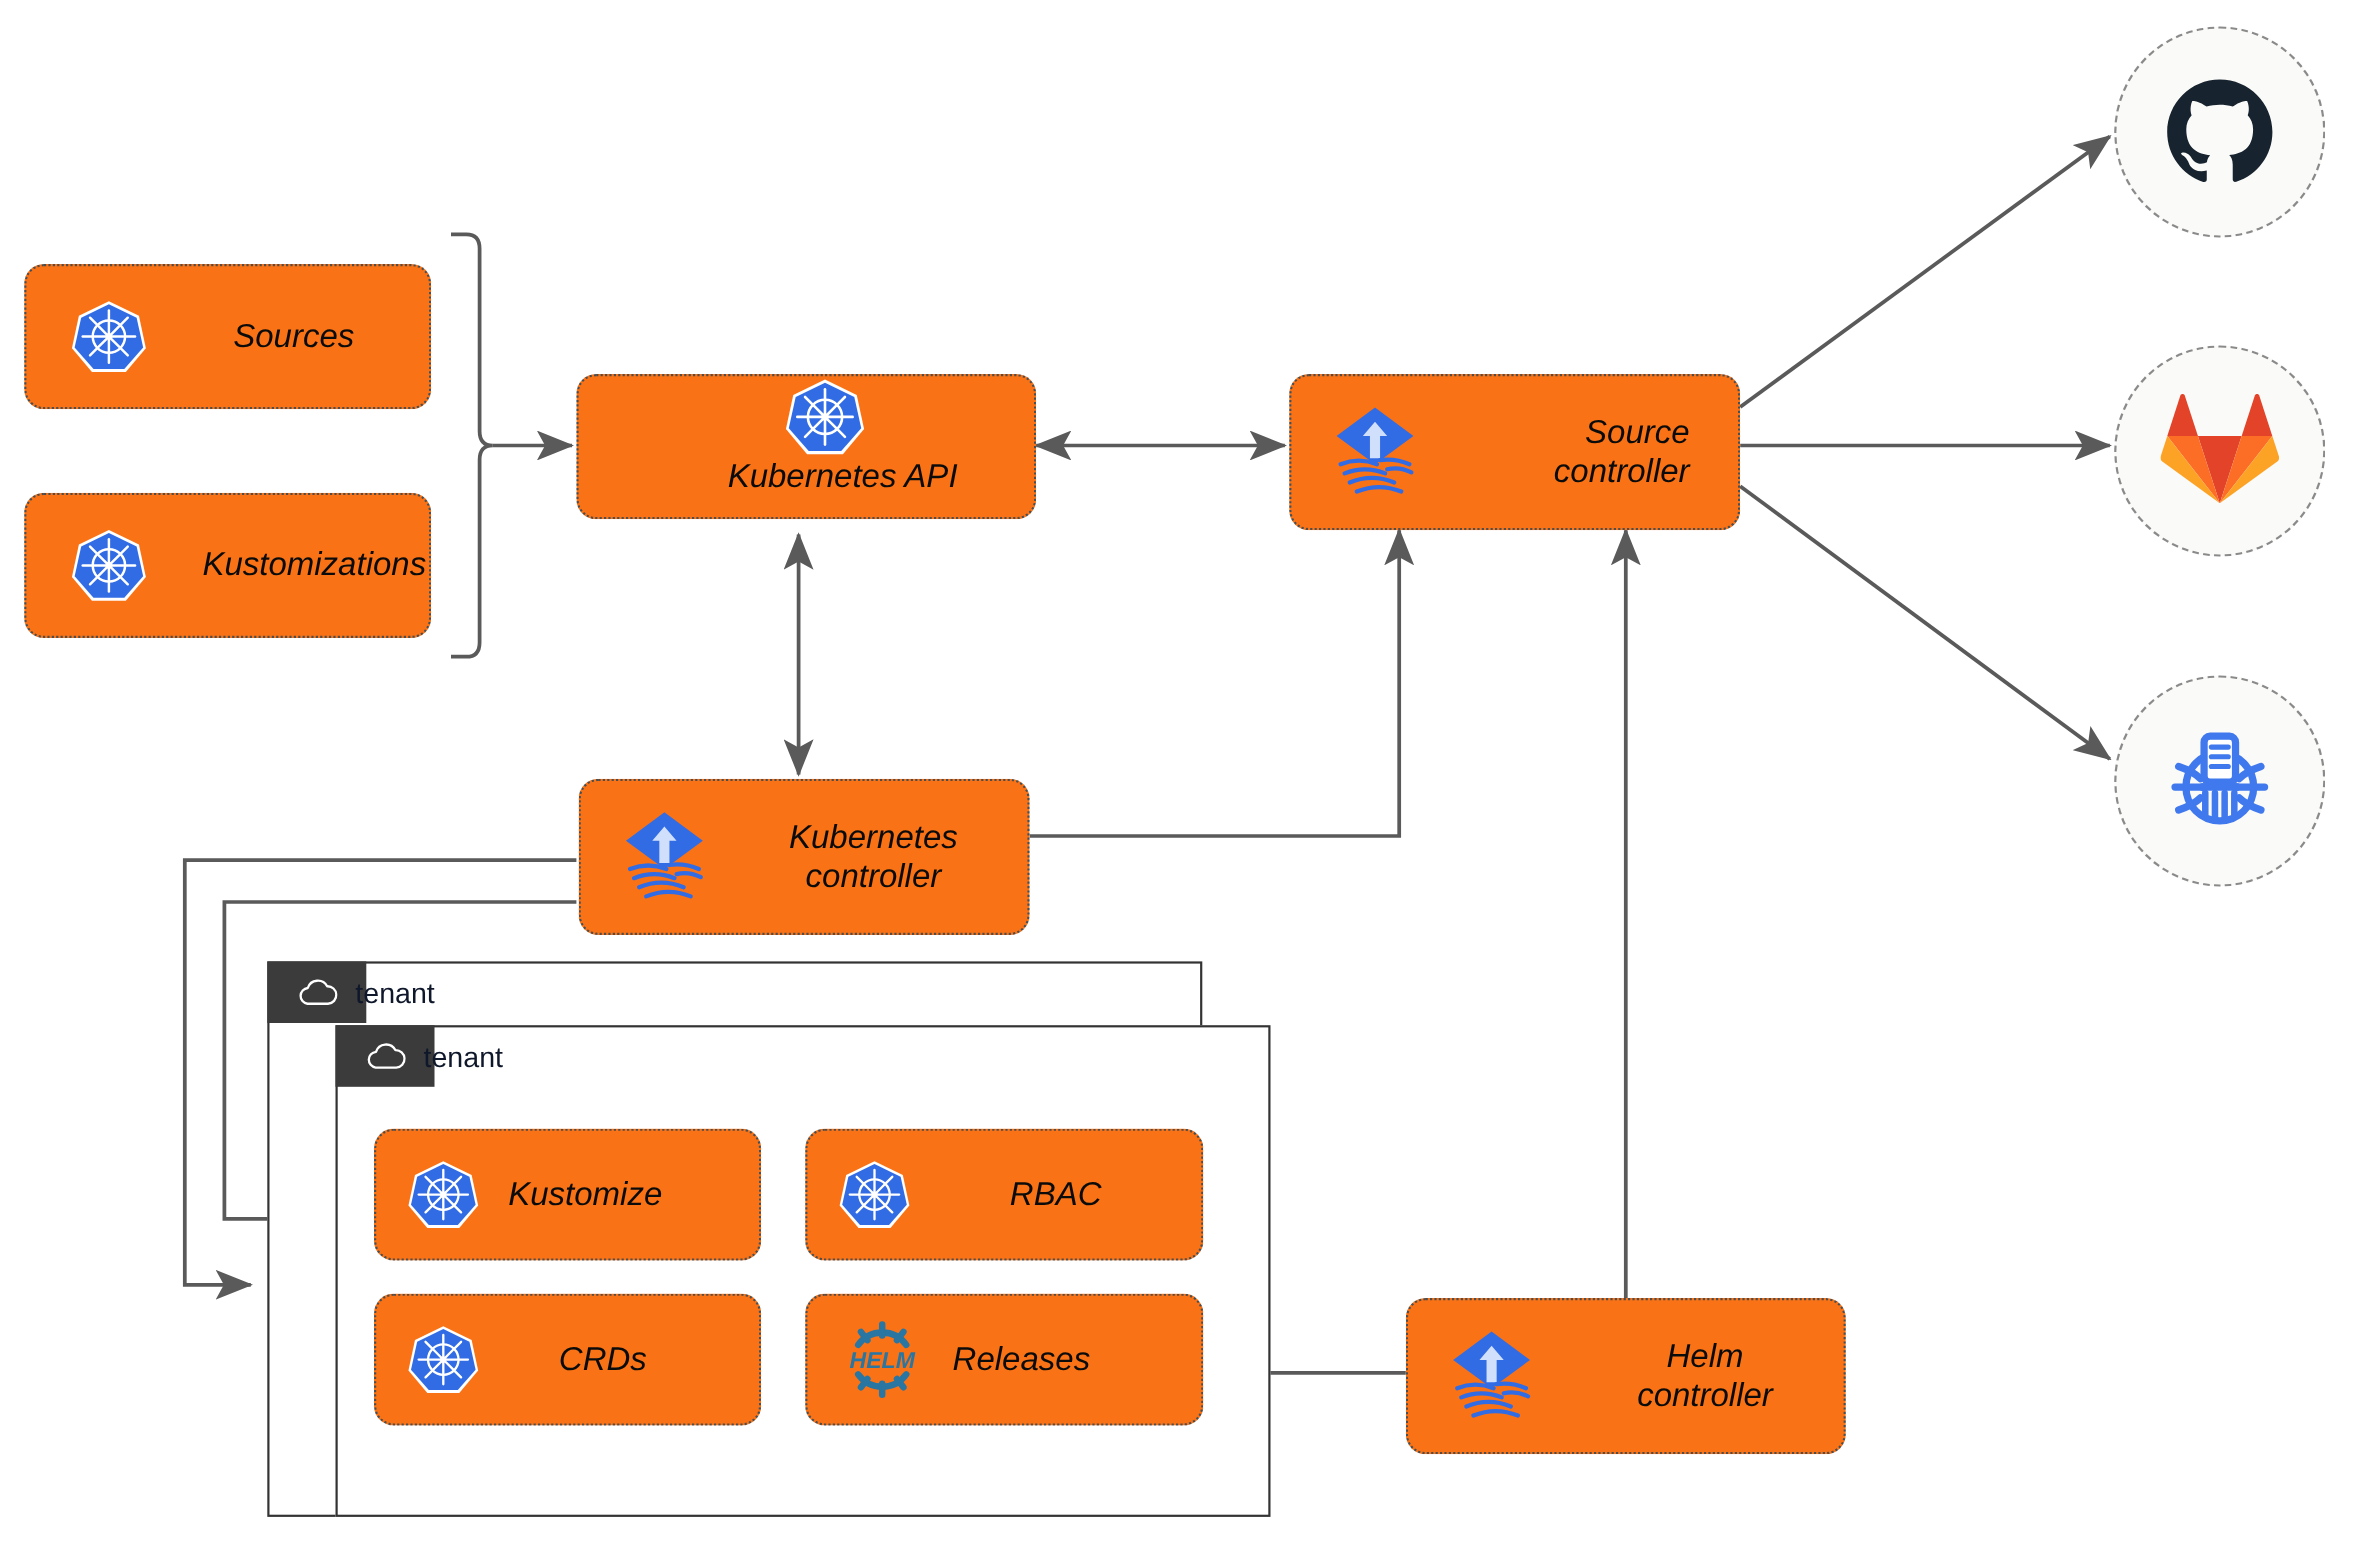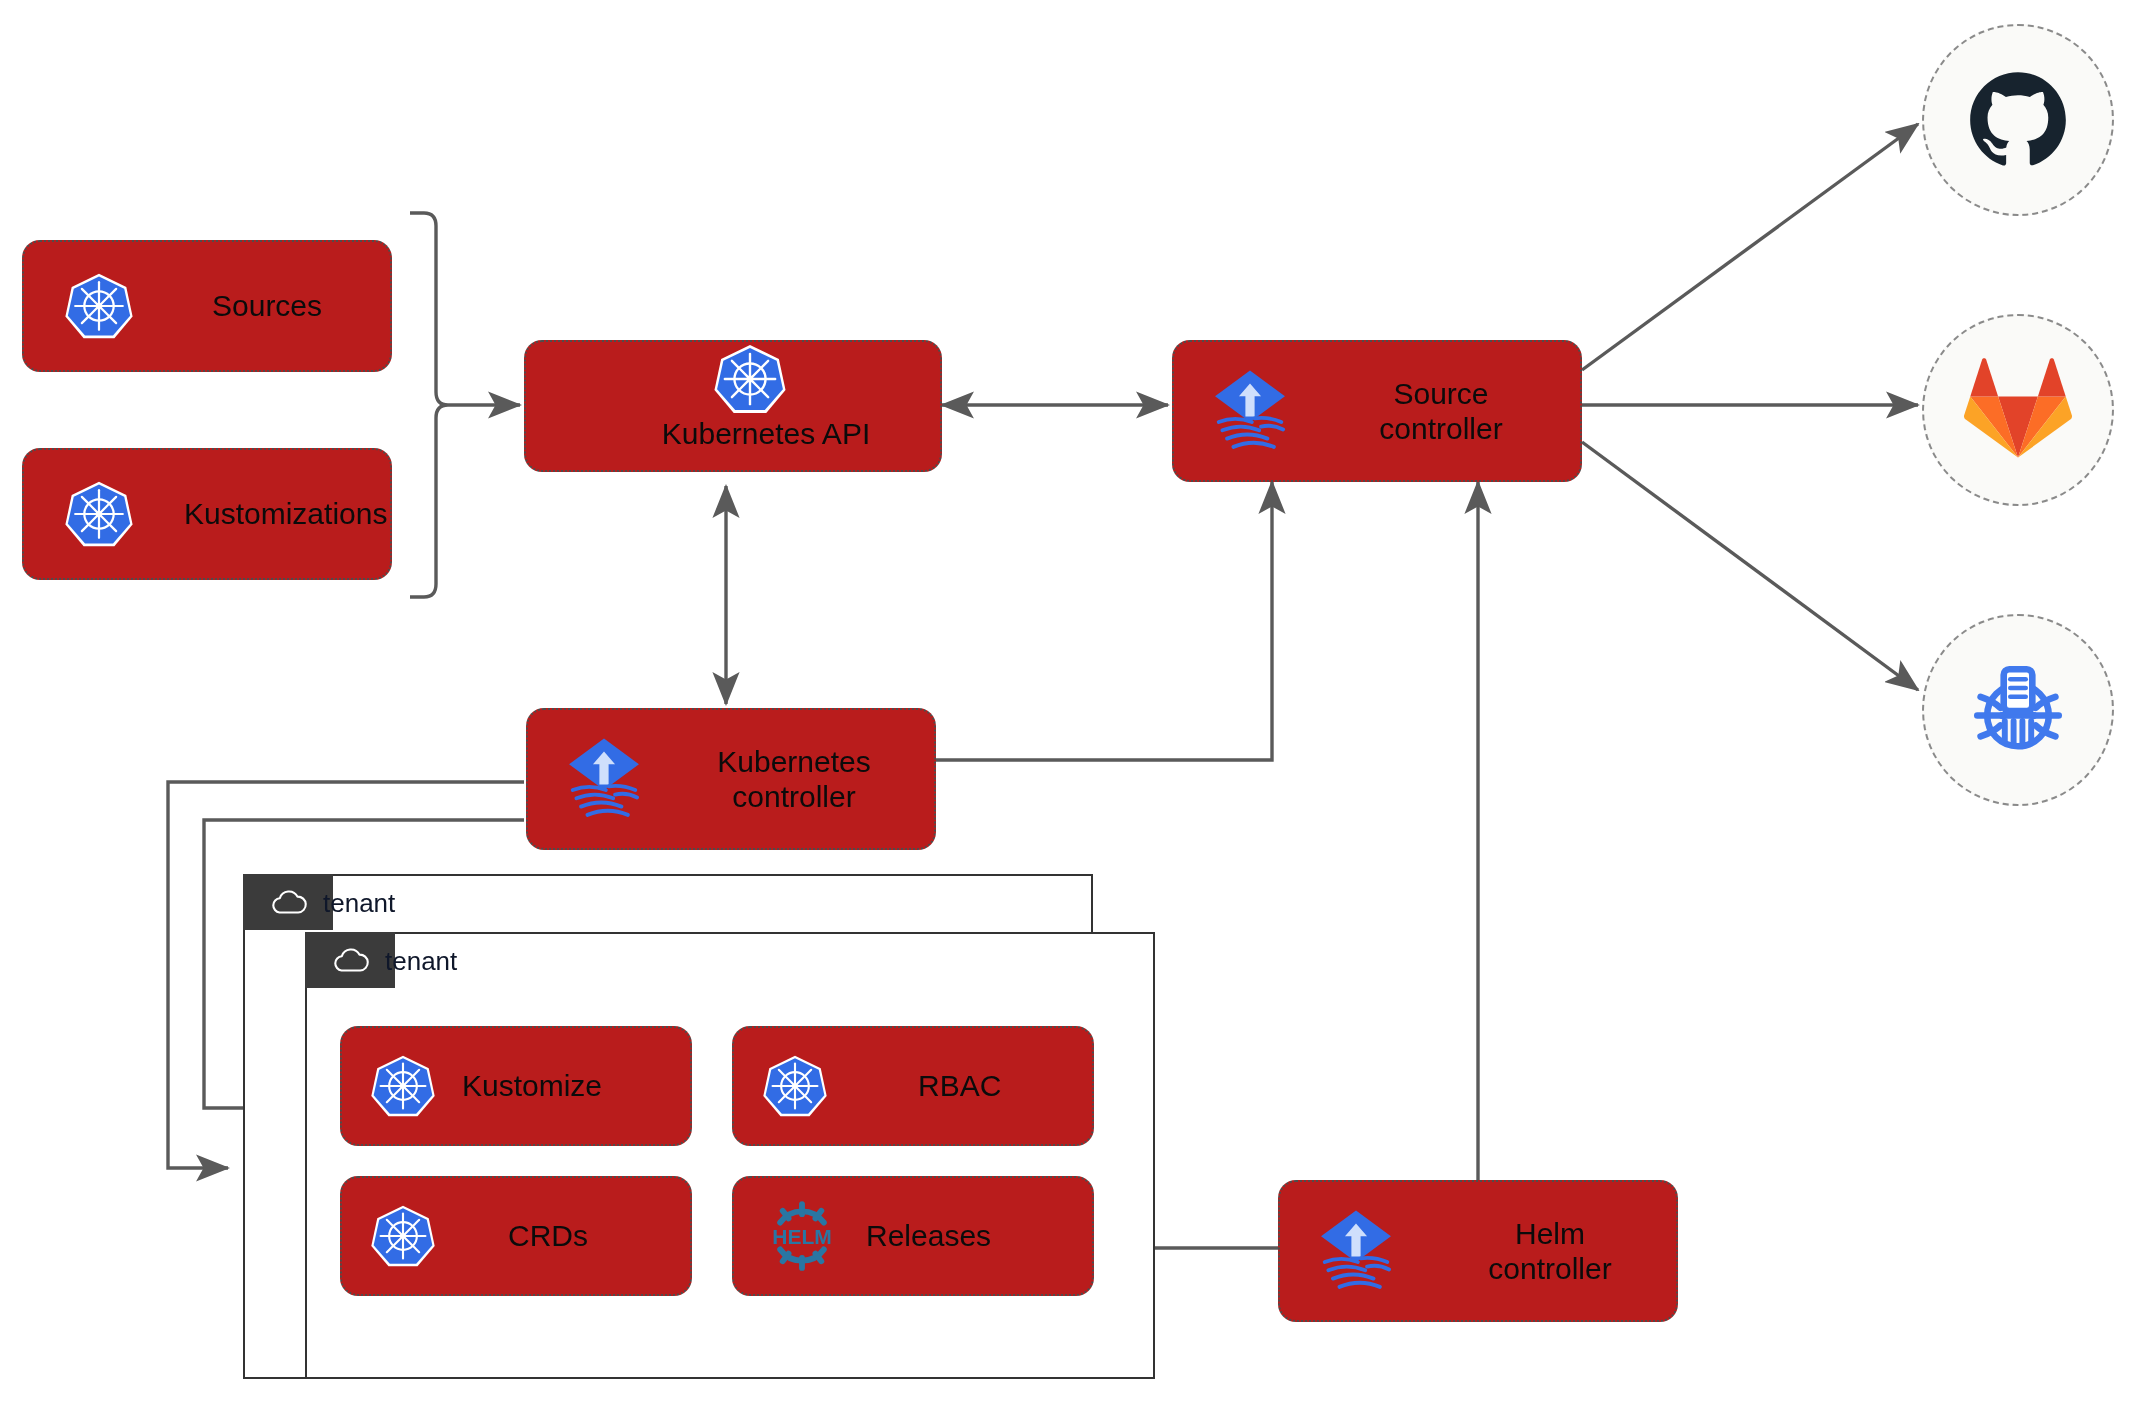--- a/index.html
+++ b/index.html
@@ -1,23 +1,23 @@
 <!DOCTYPE html>
 <html><head>
 <meta charset="utf-8">
 <style>
   html,body{margin:0;padding:0;background:#ffffff;}
   body{width:2144px;height:1407px;position:relative;overflow:hidden;
        font-family:"Liberation Sans","DejaVu Sans",sans-serif;}
   #stage{position:absolute;left:0;top:0;width:2144px;height:1407px;}
 
   
-  .node{position:absolute;box-sizing:border-box;background:#b91c1c;
+  .node{position:absolute;box-sizing:border-box;background:#f97316;
         border:2.5px dotted #4d4d4d;border-radius:18px;
-        display:flex;align-items:center;}
+        display:flex;align-items:center;font-style:italic;}
   .node .lbl{color:#0b0b0b;font-size:30px;line-height:1.18;white-space:pre-line;}
   .node .ico{flex:0 0 auto;display:flex;align-items:center;justify-content:center;}
 
   
   .circ{position:absolute;box-sizing:border-box;border-radius:50%;
         background:#fafaf8;border:2.5px dashed #8a8a8a;
         display:flex;align-items:center;justify-content:center;}
 
   
   .tenant{position:absolute;box-sizing:border-box;background:#ffffff;
@@ -189,21 +189,21 @@
         <g stroke="#326CE5" stroke-width="4.2" fill="none" stroke-linecap="round">
           <path d="M16,62 Q34,55 52,62"></path>
           <path d="M20,71 Q40,63 60,71"></path>
           <path d="M25,80 Q47,71 69,80"></path>
           <path d="M32,89 Q54,80 76,89"></path>
           <path d="M55,58 Q70,56 84,62"></path>
           <path d="M62,67 Q74,64 86,70"></path>
         </g>
       </svg>
     </span>
-    <span class="lbl" style="margin-left:50px;text-align:center;width:190px;">Source
+    <span class="lbl" style="margin-left:50px;text-align:right;width:190px;">Source
 controller</span>
   </div>
 
   <div class="node" style="left:526px;top:708px;width:410px;height:142px;padding-left:30px;">
     <span class="ico">
       <svg width="92" height="92" viewBox="0 0 100 100">
         <path d="M50,6 L88,34 L50,62 L12,34 Z" fill="#326CE5"></path>
         <path d="M50,20 L62,34 L55,34 L55,56 L45,56 L45,34 L38,34 Z" fill="#cfdffc"></path>
         <g stroke="#326CE5" stroke-width="4.2" fill="none" stroke-linecap="round">
           <path d="M16,62 Q34,55 52,62"></path>

